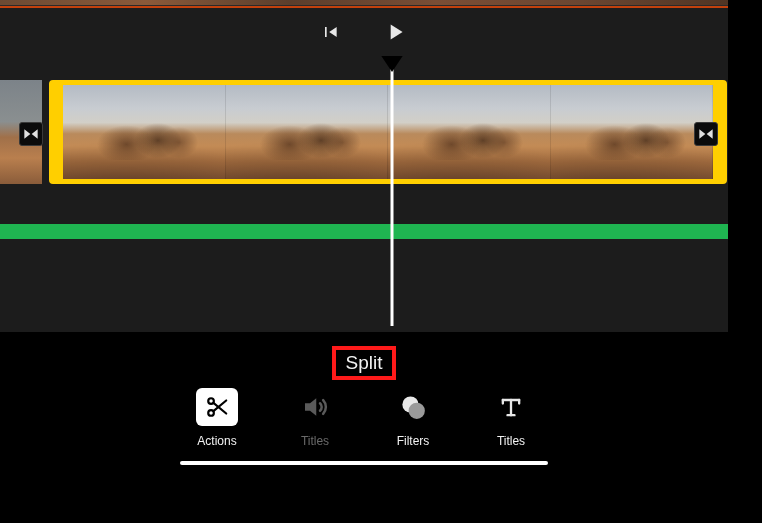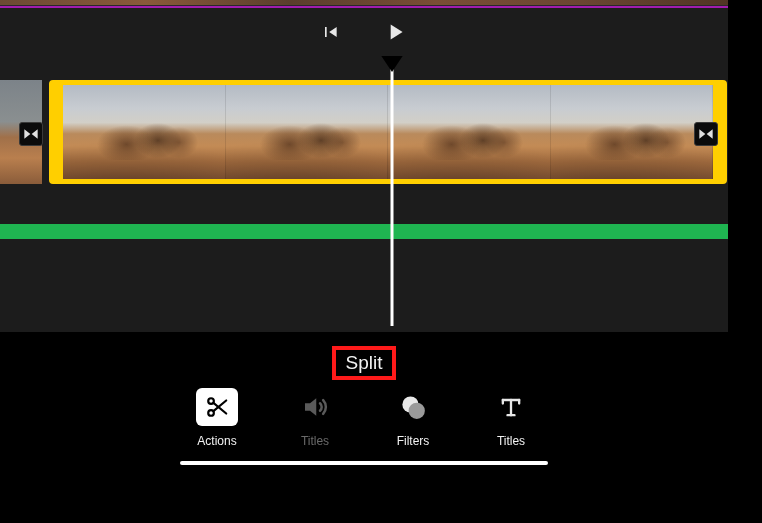--- a/index.html
+++ b/index.html
@@ -1,19 +1,19 @@
 <!DOCTYPE html>
 <html><head>
   <meta charset="utf-8">
   <style>
     * { margin: 0; padding: 0; box-sizing: border-box; }
     html, body { width: 762px; height: 523px; overflow: hidden; font-family: -apple-system, "Helvetica Neue", Arial, sans-serif; }
     body { background: #000; color: #fff; }
 
-    .app { position: relative; width: 728px; height: 523px; background:#a21caf; }
+    .app { position: relative; width: 728px; height: 523px; background:#c2410c; }
 
     
     .preview-strip {
       position:absolute; left:0; top:0; width:100%; height:6px;
       background: linear-gradient(90deg,#6b4a33 0%, #8a5a3a 20%, #5a3e2c 40%, #7a4e35 60%, #6a4631 80%, #503524 100%);
       border-bottom:1px solid #2a2a2a;
     }
 
     
     .playback-row {

